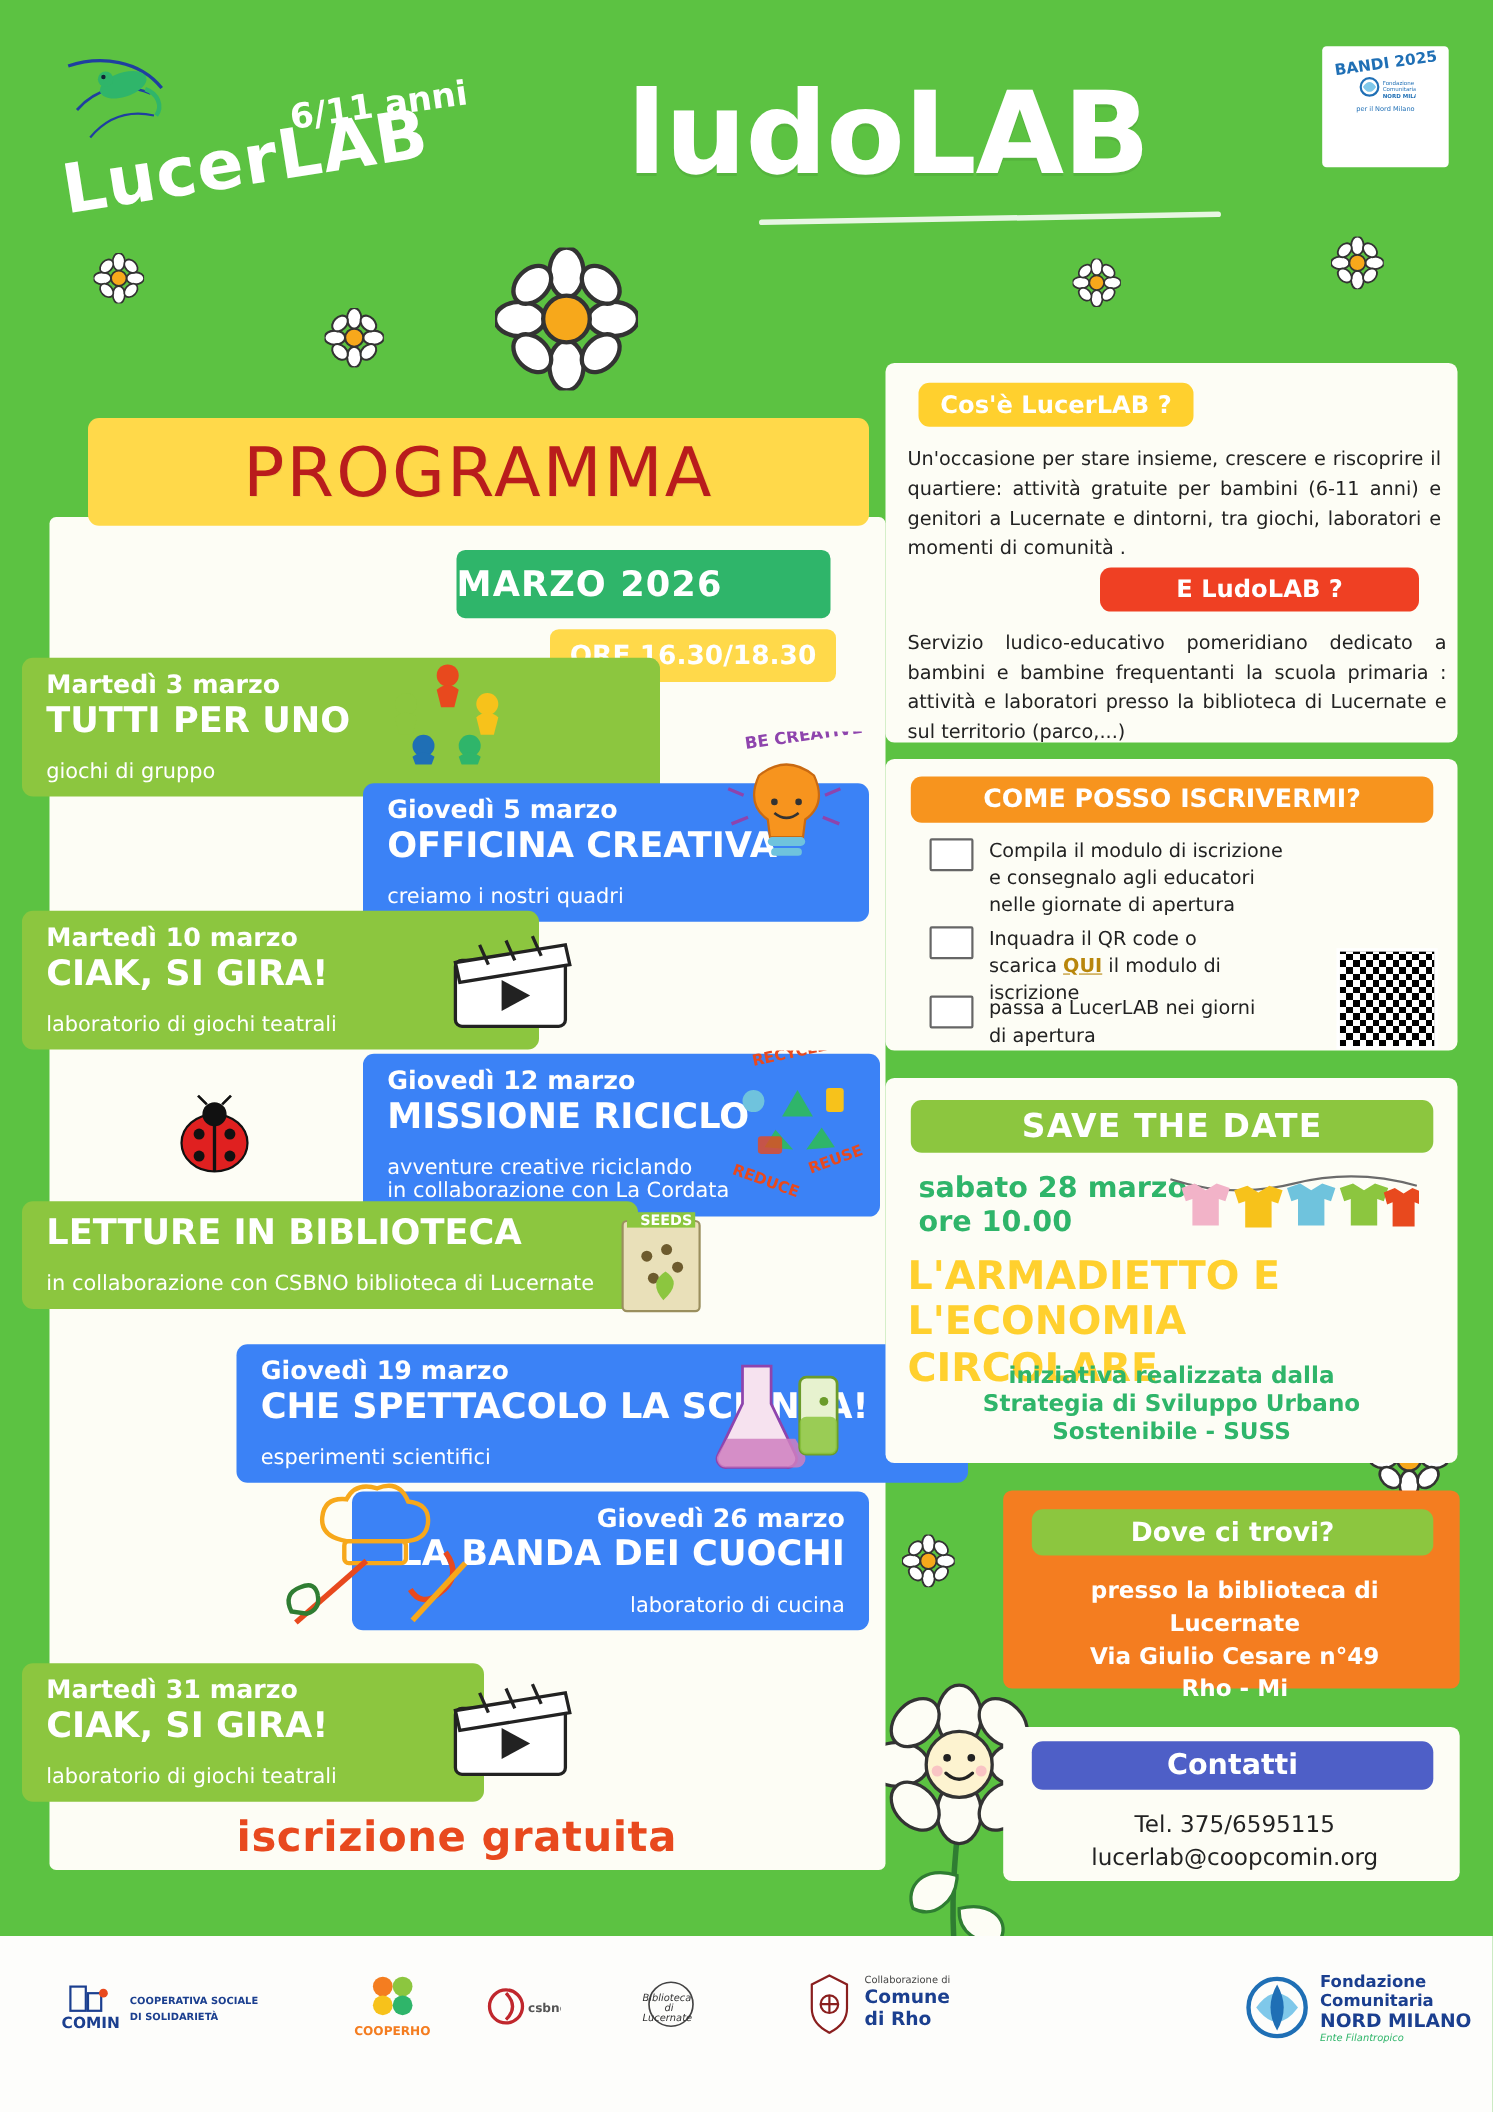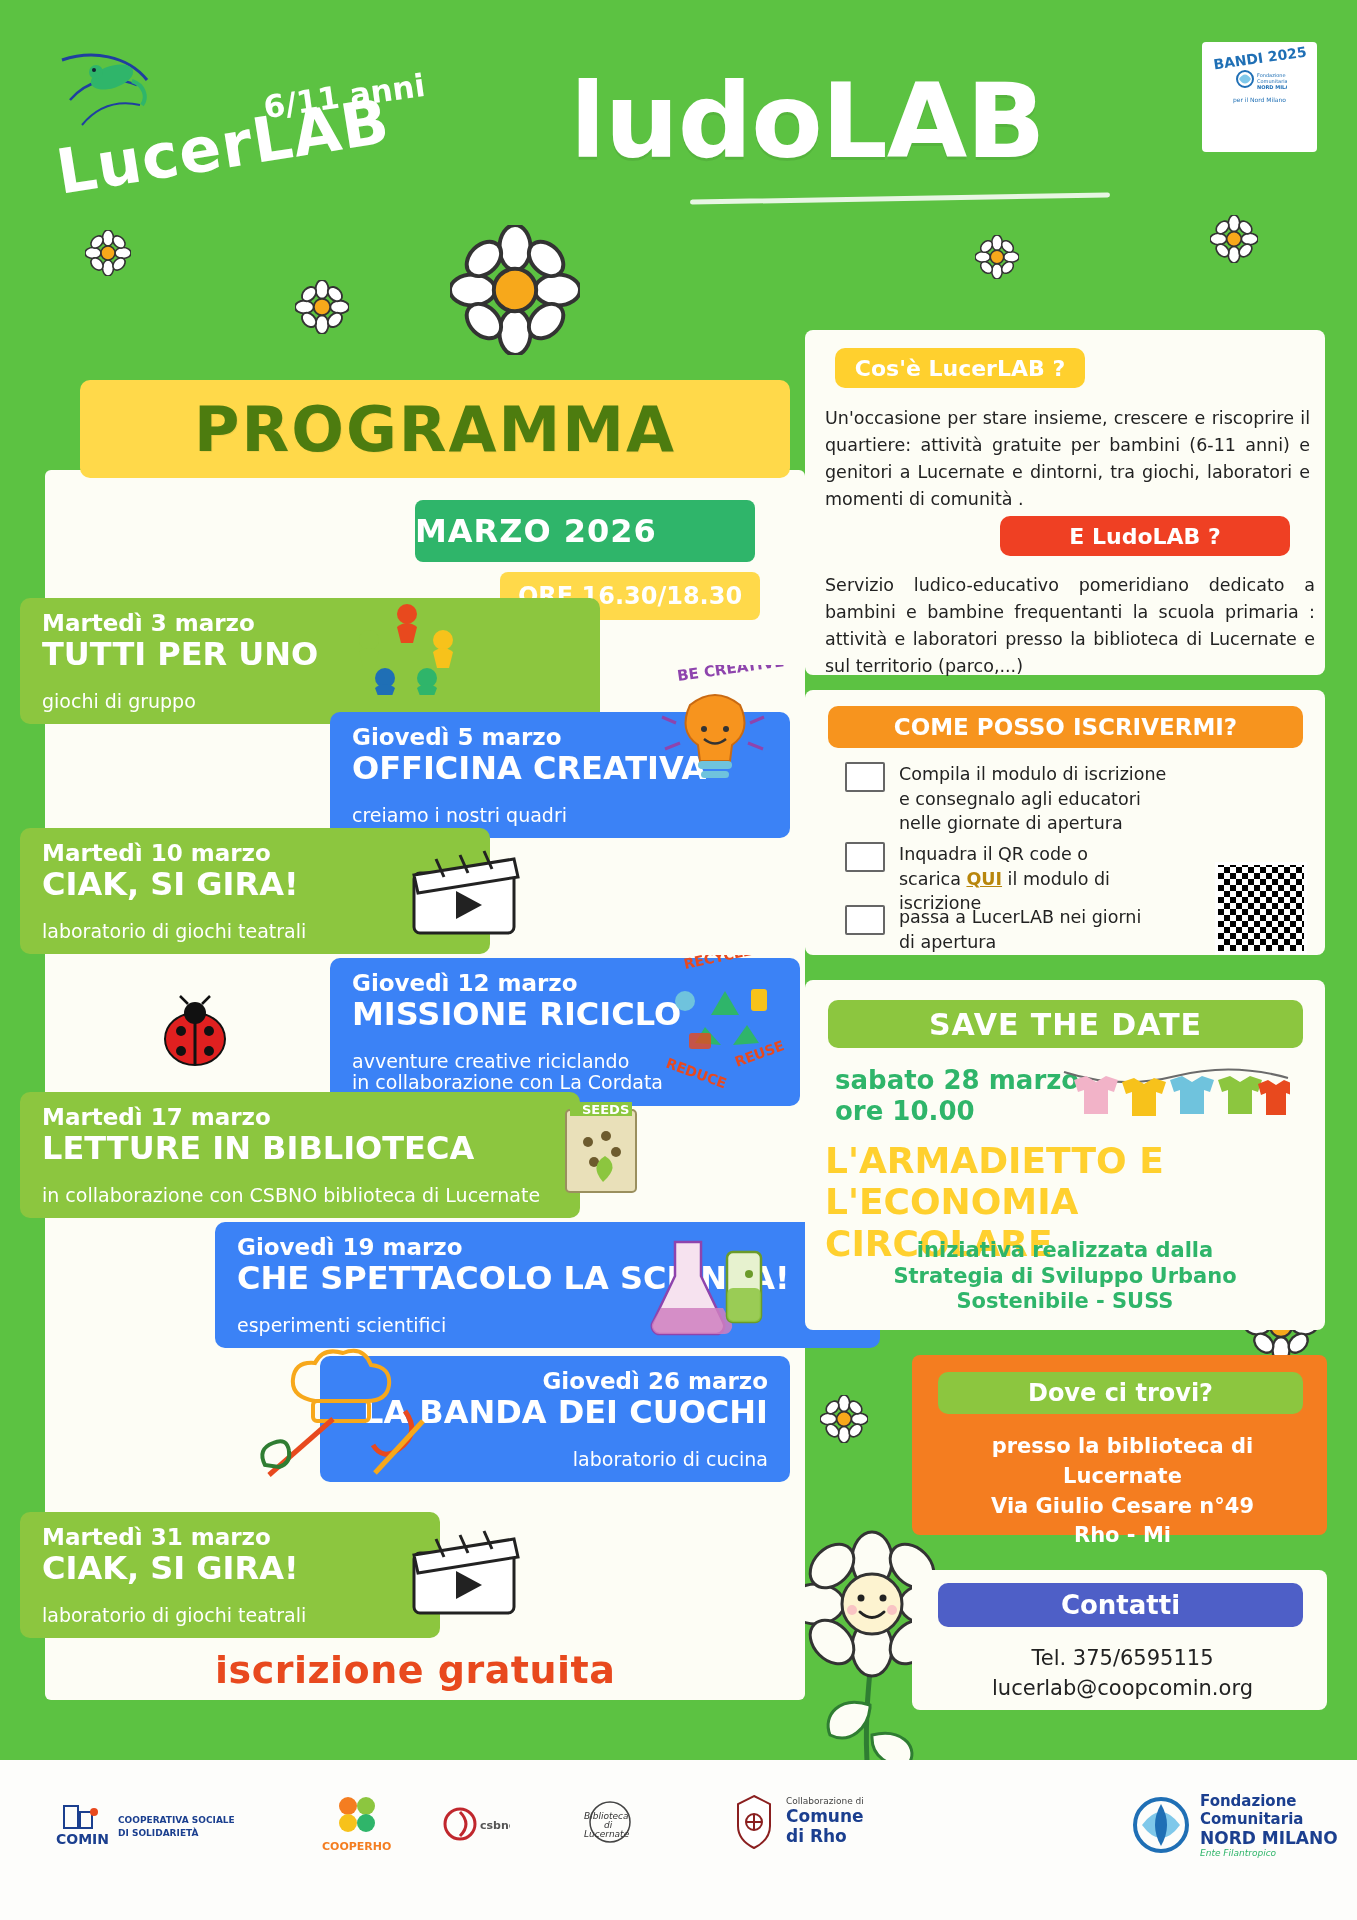--- a/index.html
+++ b/index.html
@@ -62,21 +62,21 @@
   .daisy { position:absolute; }
   .daisy svg { display:block; }
 
   
   .programma-banner{
     position:absolute; left:80px; top:380px; width:710px; height:98px;
     background:#ffd94a; border-radius:10px;
     display:flex; align-items:center; justify-content:center;
   }
   .programma-banner span{
-    font-size:62px; font-weight:700; color:#4d7c0f; letter-spacing:2px;
+    font-size:62px; font-weight:400; color:#b91c1c; letter-spacing:2px;
     text-shadow:1px 1px 0 rgba(0,0,0,.05);
   }
   .white-panel{
     position:absolute; left:45px; top:470px; width:760px; height:1230px;
     background:#fdfdf5; border-radius:6px;
   }
   .marzo-banner{
     position:absolute; left:415px; top:500px; width:340px; height:62px;
     background:#2fb56a; border-radius:8px;
     display:flex; align-items:center; justify-content:flex-start;
@@ -491,21 +491,20 @@
         <path d="M70,36 l14,24 h-28Z"></path>
         <path d="M50,72 l-10,16 l26,2 Z"></path>
         <path d="M92,70 l12,18 l-26,2Z"></path>
       </g>
     <circle cx="30" cy="46" r="10" fill="#6fc3dd"></circle>
     <rect x="96" y="34" width="16" height="22" rx="3" fill="#f7c21b"></rect>
     <rect x="34" y="78" width="22" height="16" rx="3" fill="#e8491e" opacity=".8"></rect>
   </svg>
 
   <div class="ev green e5">
-    <div class="date">Martedì 17 marzo</div>
     <div class="title">LETTURE IN BIBLIOTECA</div>
     <div class="sub">in collaborazione con CSBNO biblioteca di Lucernate</div>
   </div>
   <svg class="scribble" style="left:548px;top:1092px;width:110px;height:110px" viewBox="0 0 110 110">
     <rect x="18" y="18" width="70" height="82" rx="4" fill="#e9e0b9" stroke="#9a8f5e" stroke-width="2"></rect>
     <rect x="22" y="10" width="62" height="14" fill="#8cc63f"></rect>
     <text x="34" y="22" font-size="13" fill="#fff" font-weight="700">SEEDS</text>
     <circle cx="40" cy="50" r="5" fill="#6d5b2e"></circle>
       <circle cx="58" cy="44" r="5" fill="#6d5b2e"></circle>
     <circle cx="68" cy="60" r="5" fill="#6d5b2e"></circle>

